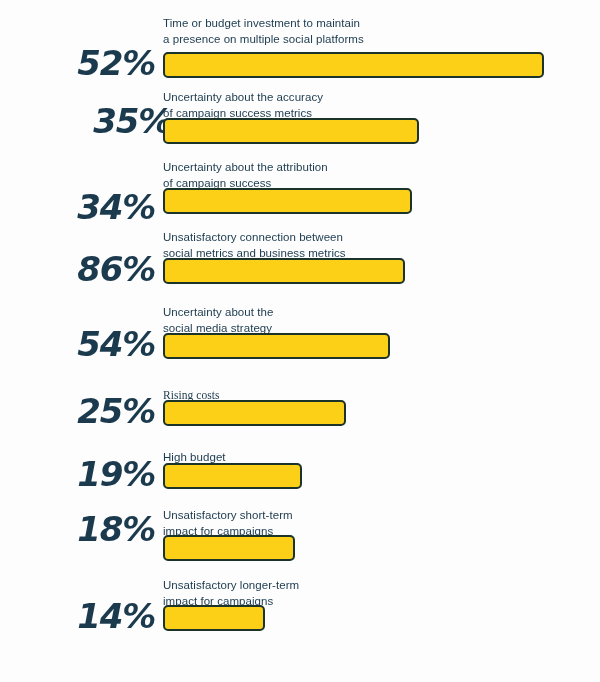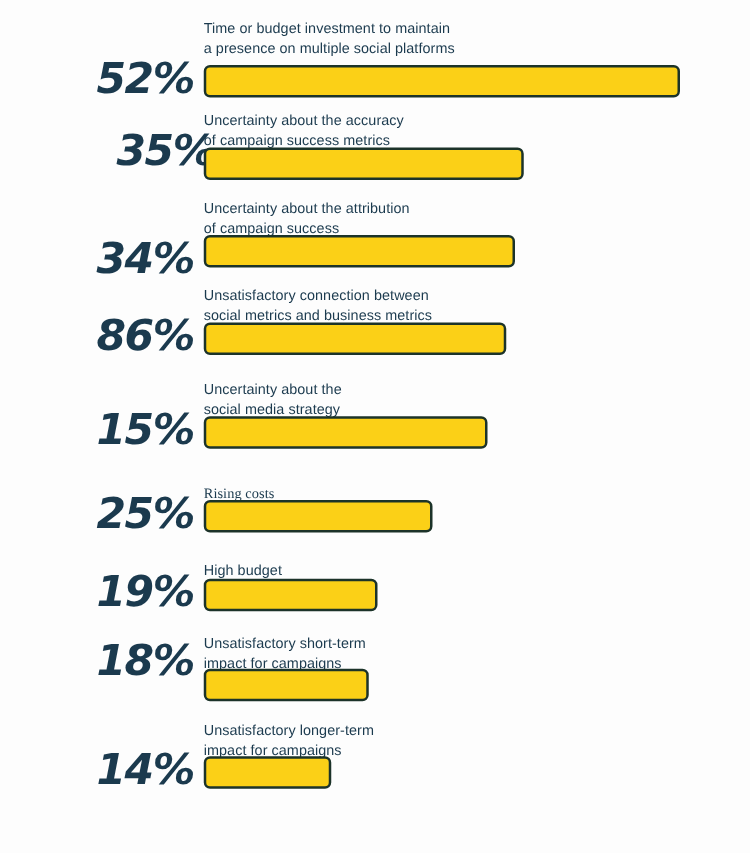--- a/index.html
+++ b/index.html
@@ -103,21 +103,21 @@
       <div class="label" style="top: 230px;">Unsatisfactory connection between
 social metrics and business metrics</div>
       <div class="pct" style="top: 252px;">86%</div>
       <div class="bar-track" style="top: 258px;">
         <div class="bar" style="width: 242px; background: rgb(251, 208, 23); border-color: rgb(28, 51, 41);"></div>
       </div>
     </div>
     <div class="row" style="top: 0px;">
       <div class="label" style="top: 305px;">Uncertainty about the
 social media strategy</div>
-      <div class="pct" style="top: 327px;">15%</div>
+      <div class="pct" style="top: 327px;">54%</div>
       <div class="bar-track" style="top: 333px;">
         <div class="bar" style="width: 227px; background: rgb(251, 208, 23); border-color: rgb(28, 51, 41);"></div>
       </div>
     </div>
     <div class="row" style="top: 0px;">
       <div class="label" style="top: 388px; font-family: Liberation Serif, serif;">Rising costs</div>
       <div class="pct" style="top: 394px;">25%</div>
       <div class="bar-track" style="top: 400px;">
         <div class="bar" style="width: 183px; background: rgb(251, 208, 23); border-color: rgb(28, 51, 41);"></div>
       </div>

